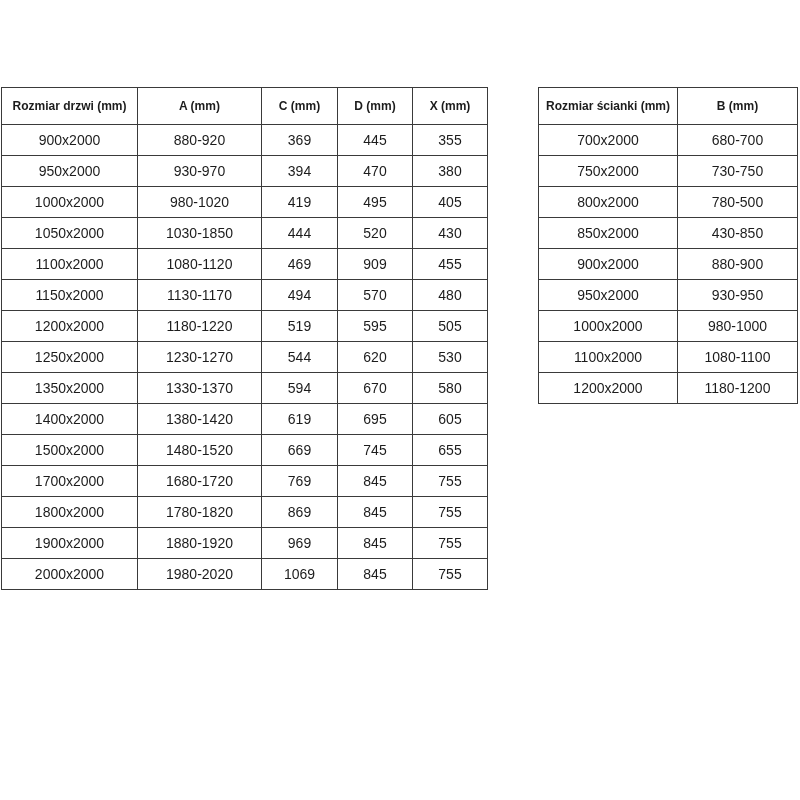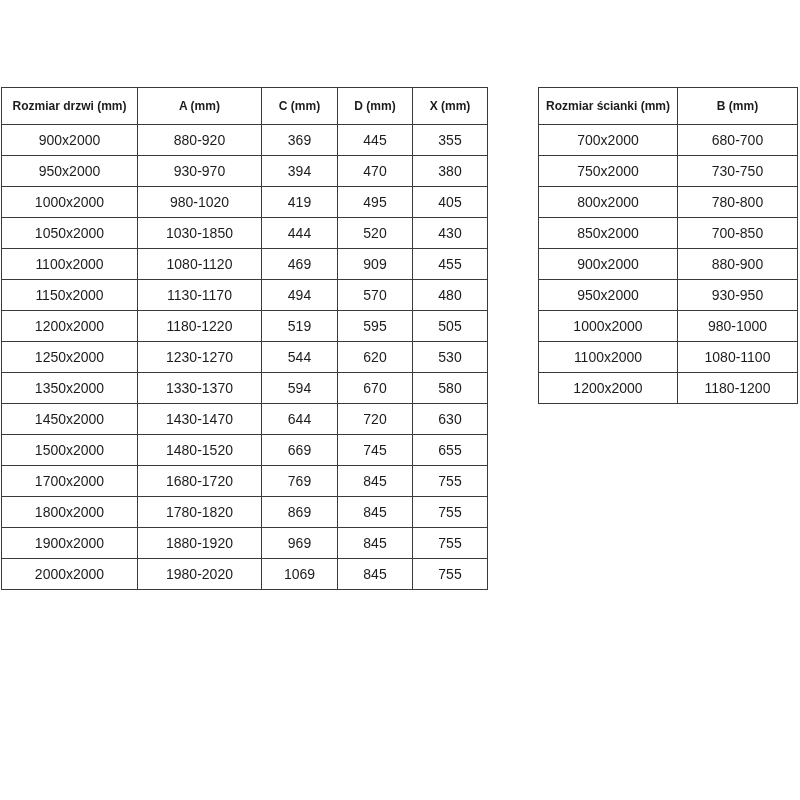--- a/index.html
+++ b/index.html
@@ -126,25 +126,25 @@
           <td>530</td>
         </tr>
         <tr>
           <td>1350x2000</td>
           <td>1330-1370</td>
           <td>594</td>
           <td>670</td>
           <td>580</td>
         </tr>
         <tr>
-          <td>1450x2000</td>
-          <td>1430-1470</td>
-          <td>644</td>
-          <td>720</td>
-          <td>630</td>
+          <td>1400x2000</td>
+          <td>1380-1420</td>
+          <td>619</td>
+          <td>695</td>
+          <td>605</td>
         </tr>
         <tr>
           <td>1500x2000</td>
           <td>1480-1520</td>
           <td>669</td>
           <td>745</td>
           <td>655</td>
         </tr>
         <tr>
           <td>1700x2000</td>
@@ -192,25 +192,25 @@
         <tr>
           <td>700x2000</td>
           <td>680-700</td>
         </tr>
         <tr>
           <td>750x2000</td>
           <td>730-750</td>
         </tr>
         <tr>
           <td>800x2000</td>
-          <td>780-800</td>
+          <td>780-500</td>
         </tr>
         <tr>
           <td>850x2000</td>
-          <td>700-850</td>
+          <td>430-850</td>
         </tr>
         <tr>
           <td>900x2000</td>
           <td>880-900</td>
         </tr>
         <tr>
           <td>950x2000</td>
           <td>930-950</td>
         </tr>
         <tr>

